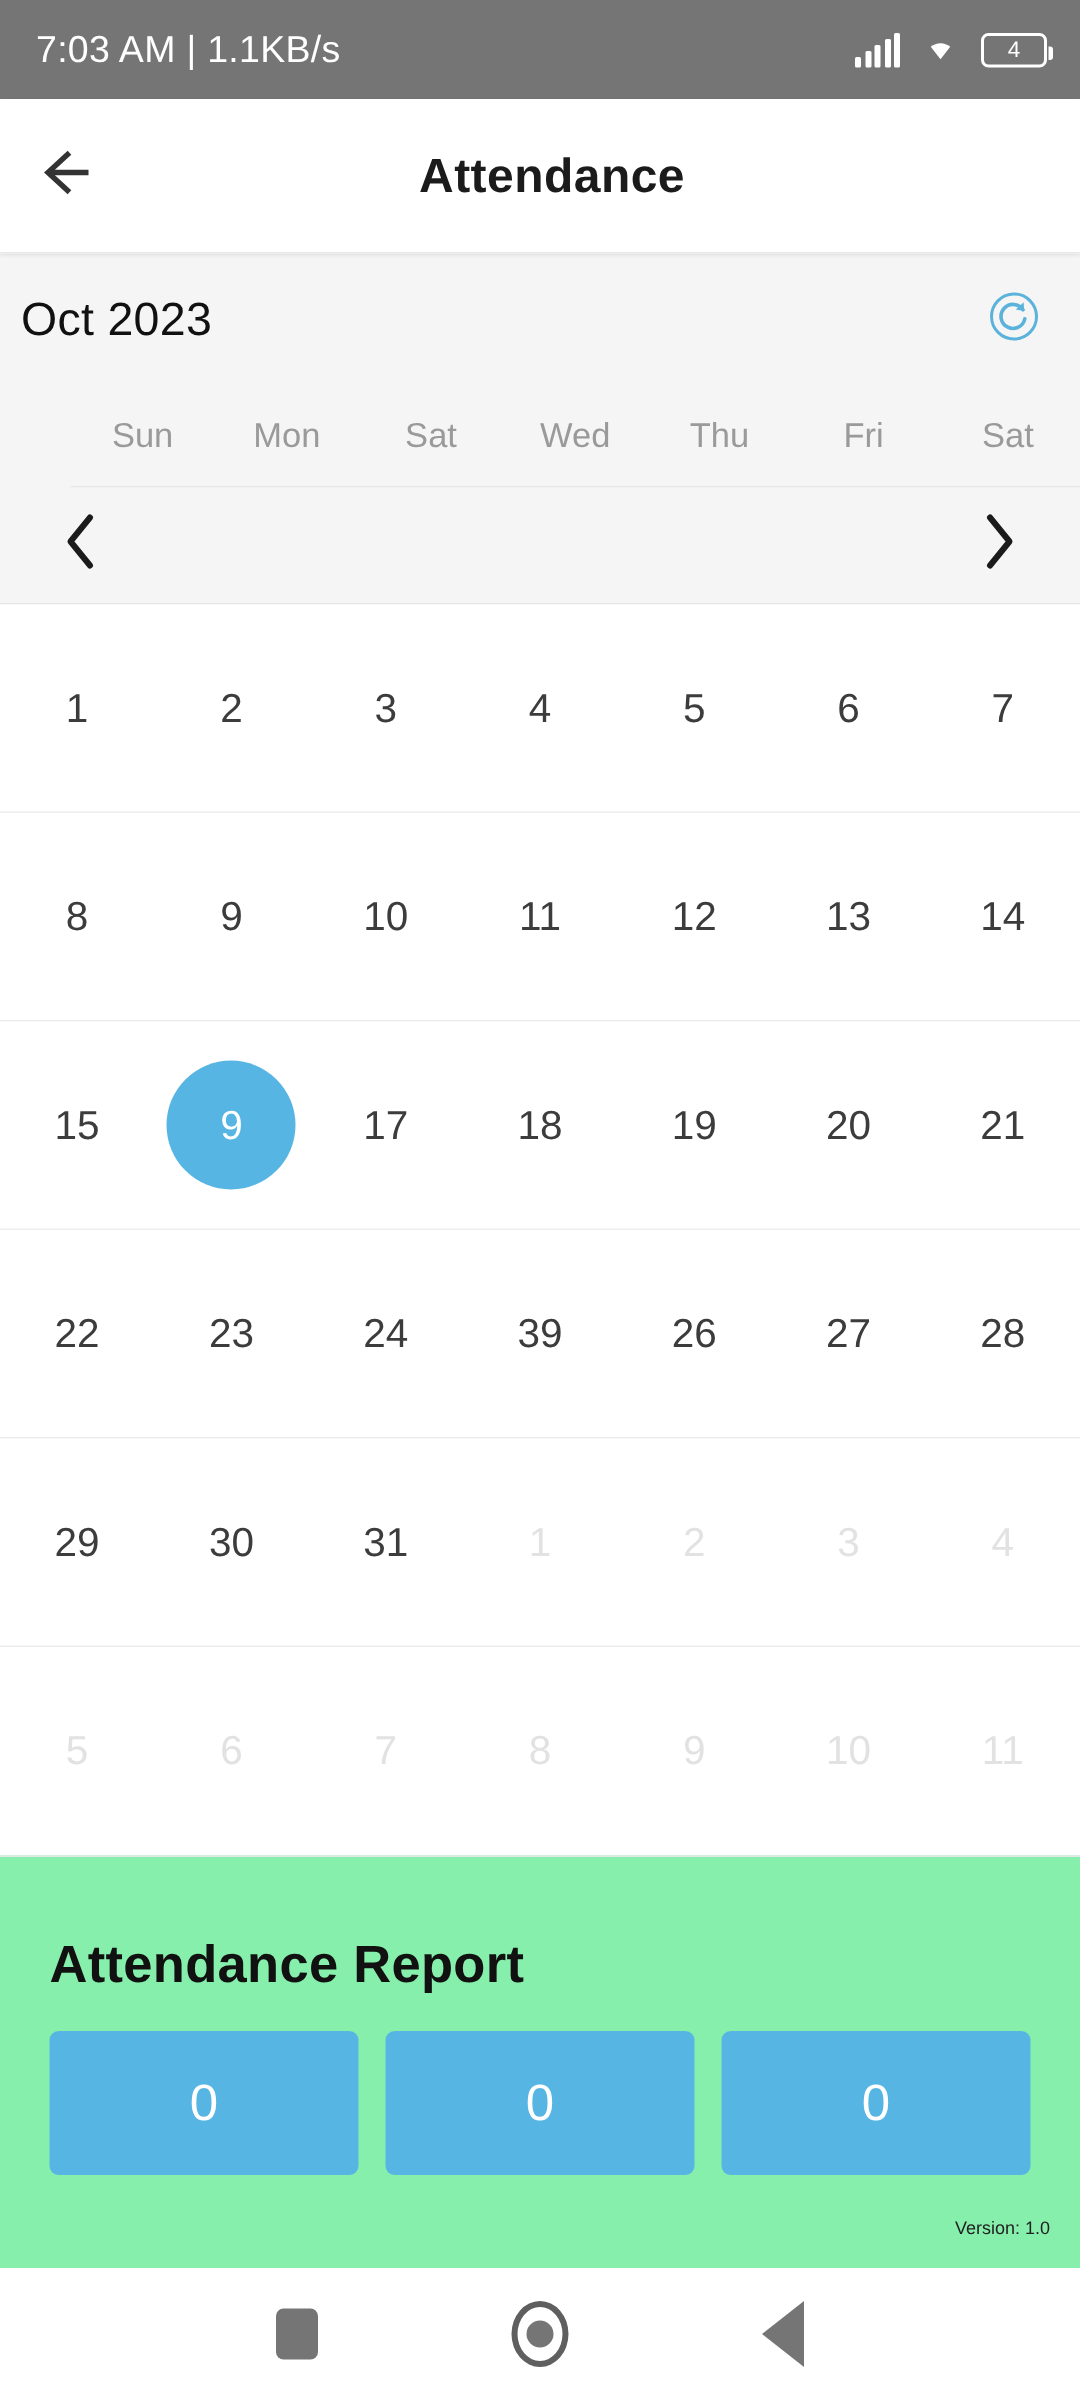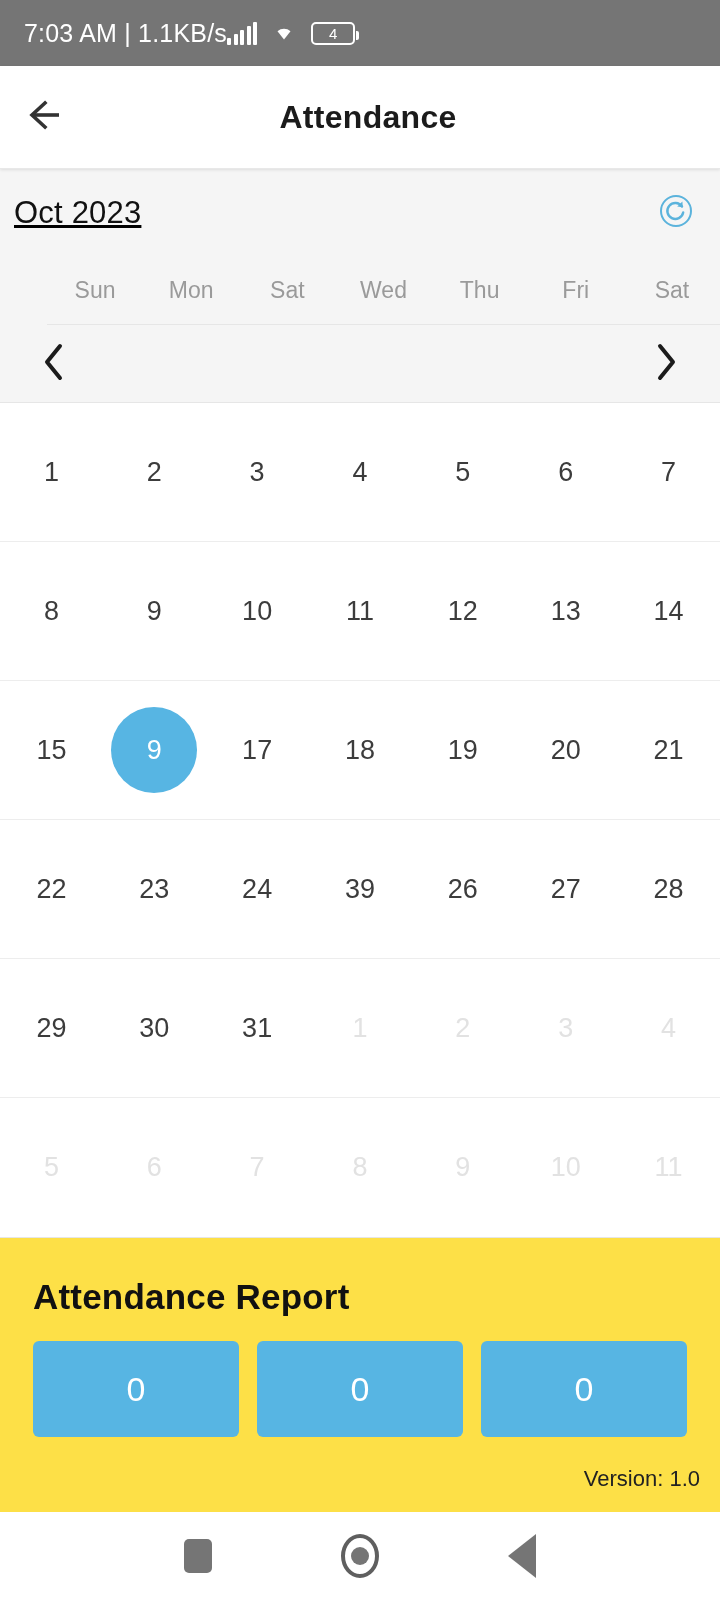--- a/index.html
+++ b/index.html
@@ -7,22 +7,22 @@
     width: 720px; height: 1600px;
     background: #ffffff;
     font-family: "Liberation Sans", sans-serif;
     overflow: hidden;
   }
   .screen { width: 720px; height: 1600px; position: relative; display: flex; flex-direction: column; }
 
   
   .statusbar {
     height: 66px; background: #757575; color: #ffffff;
-    display: flex; align-items: center; 
-    padding: 0 12px 0 24px; flex: 0 0 66px;
+    display: flex; align-items: center; justify-content: space-between;
+    padding: 0 22px 0 24px; flex: 0 0 66px;
   }
   .status-left { font-size: 25px; letter-spacing: .2px; white-space: nowrap; }
   .status-right { display: flex; align-items: center; gap: 12px; }
   .signal { display: flex; align-items: flex-end; gap: 2.5px; height: 24px; }
   .signal i { display: block; width: 4px; background: #ffffff; border-radius: 1px; }
   .signal i:nth-child(1) { height: 7px; }
   .signal i:nth-child(2) { height: 11px; }
   .signal i:nth-child(3) { height: 15px; }
   .signal i:nth-child(4) { height: 19px; }
   .signal i:nth-child(5) { height: 23px; }
@@ -51,21 +51,21 @@
   .appbar-title {
     position: absolute; left: 16px; right: 0; text-align: center;
     font-size: 32px; font-weight: bold; color: #1b1b1b; letter-spacing: .3px;
     pointer-events: none;
   }
 
   
   .calendar { background: #f5f5f5; flex: 0 0 auto; }
   .cal-head {
     height: 88px; display: flex; align-items: center;
-    justify-content: space-between; padding: 0 22px 0 14px; text-decoration: underline;
+    justify-content: space-between; padding: 0 22px 0 14px;
   }
   .cal-month { font-size: 31px; color: #111111; letter-spacing: .2px; }
   .refresh-icon { width: 44px; height: 44px; display: flex; align-items: center; justify-content: center; }
 
   .weekdays {
     display: grid; grid-template-columns: repeat(7, 1fr);
     height: 68px; align-items: center; border-bottom: 1px solid #e6e6e6; margin-left: 47px;
   }
   .weekdays div { text-align: center; font-size: 23px; color: #9a9a9a; }
 
@@ -90,34 +90,34 @@
   .day.out { color: #e2e2e2; }
   .day.selected span {
     width: 86px; height: 86px; border-radius: 50%;
     background: #57b5e3; color: #ffffff;
     display: flex; align-items: center; justify-content: center;
     font-size: 27px;
   }
 
   
   .report {
-    background: #fde047; flex: 1 1 auto;
+    background: #86efac; flex: 1 1 auto;
     border-top: 1px solid #e6e6e6;
-    padding: 39px 33px 0 33px; position: relative; overflow: hidden;
+    padding: 52px 33px 0 33px; position: relative; overflow: hidden;
   }
   .report-title { font-size: 35px; font-weight: bold; color: #111111; letter-spacing: .2px; }
   .report-cards { display: flex; gap: 18px; margin-top: 24px; }
   .report-card {
     flex: 1; height: 96px; background: #57b5e3; border-radius: 6px;
     display: flex; align-items: center; justify-content: center;
     color: #ffffff; font-size: 34px;
   }
   .version {
     position: absolute; right: 20px; bottom: 20px;
-    font-size: 22px; color: #222222; margin-top: 36px;
+    font-size: 12px; color: #222222; margin-top: 36px;
   }
 
   
   .navbar {
     height: 88px; background: #ffffff; flex: 0 0 88px;
     display: flex; align-items: center; justify-content: space-around;
     padding: 0 120px;
   }
   .nav-recents { width: 28px; height: 34px; background: #757575; border-radius: 5px; }
   .nav-home {

